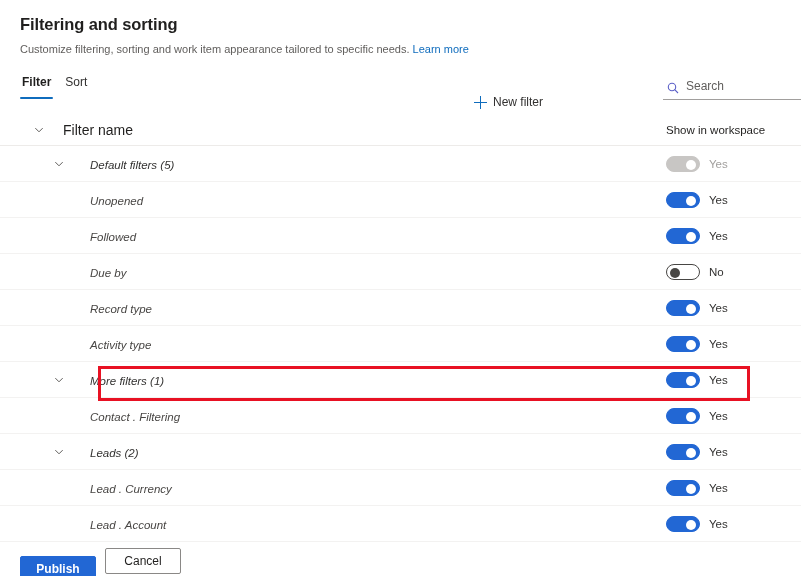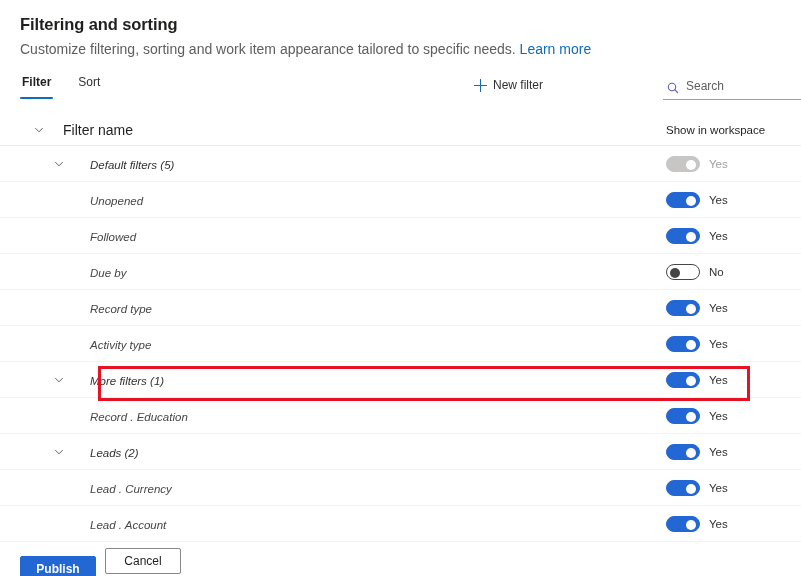--- a/index.html
+++ b/index.html
@@ -21,21 +21,21 @@
     padding: 13px 20px 0 20px;
   }
   .page-title {
     font-size: 16.5px;
     font-weight: bold;
     color: #201f1e;
     letter-spacing: -0.1px;
     line-height: 22px;
   }
   .page-subtitle {
-    font-size: 14px;
+    font-size: 11px;
     color: #605e5c;
     margin-top: 6px;
     line-height: 16px;
   }
   .learn-more-link {
     color: #0f6cbd;
     text-decoration: none;
     cursor: pointer;
   }
 
@@ -44,21 +44,21 @@
     position: relative;
     height: 40px;
     margin-top: 14px;
     padding: 0 0 0 20px;
     display: flex;
     align-items: flex-start;
   }
   .tabs {
     display: flex;
     align-items: flex-start;
-    gap: 23px;
+    gap: 10px;
   }
   .tab {
     position: relative;
     font-size: 12px;
     color: #323130;
     padding: 3px 2px 9px 2px;
     cursor: pointer;
     line-height: 16px;
   }
   .tab.active {
@@ -72,21 +72,21 @@
     right: 0;
     bottom: 0;
     height: 2px;
     background: #0f6cbd;
     border-radius: 1px;
   }
 
   .actions {
     position: absolute;
     left: 470px;
-    top: 4px;
+    top: 21px;
     display: flex;
     align-items: flex-start;
     gap: 6px;
   }
   .cmd-btn {
     display: flex;
     align-items: center;
     gap: 6px;
     background: none;
     border: none;
@@ -446,21 +446,21 @@
         <div class="label-cell"><span class="row-label">More filters (1)</span></div>
         <div class="col-toggle">
           <div class="toggle on">
             <div class="knob"></div>
           </div>
           <span class="toggle-label">Yes</span>
         </div>
       </div>
       <div class="row child">
         <div class="indent-spacer"></div>
-        <div class="label-cell"><span class="row-label">Record . Education</span></div>
+        <div class="label-cell"><span class="row-label">Contact . Filtering</span></div>
         <div class="col-toggle">
           <div class="toggle on">
             <div class="knob"></div>
           </div>
           <span class="toggle-label">Yes</span>
         </div>
       </div>
       <div class="row group">
         <div class="indent-chevron">
           <svg class="chev" viewBox="0 0 10 10" fill="none">

